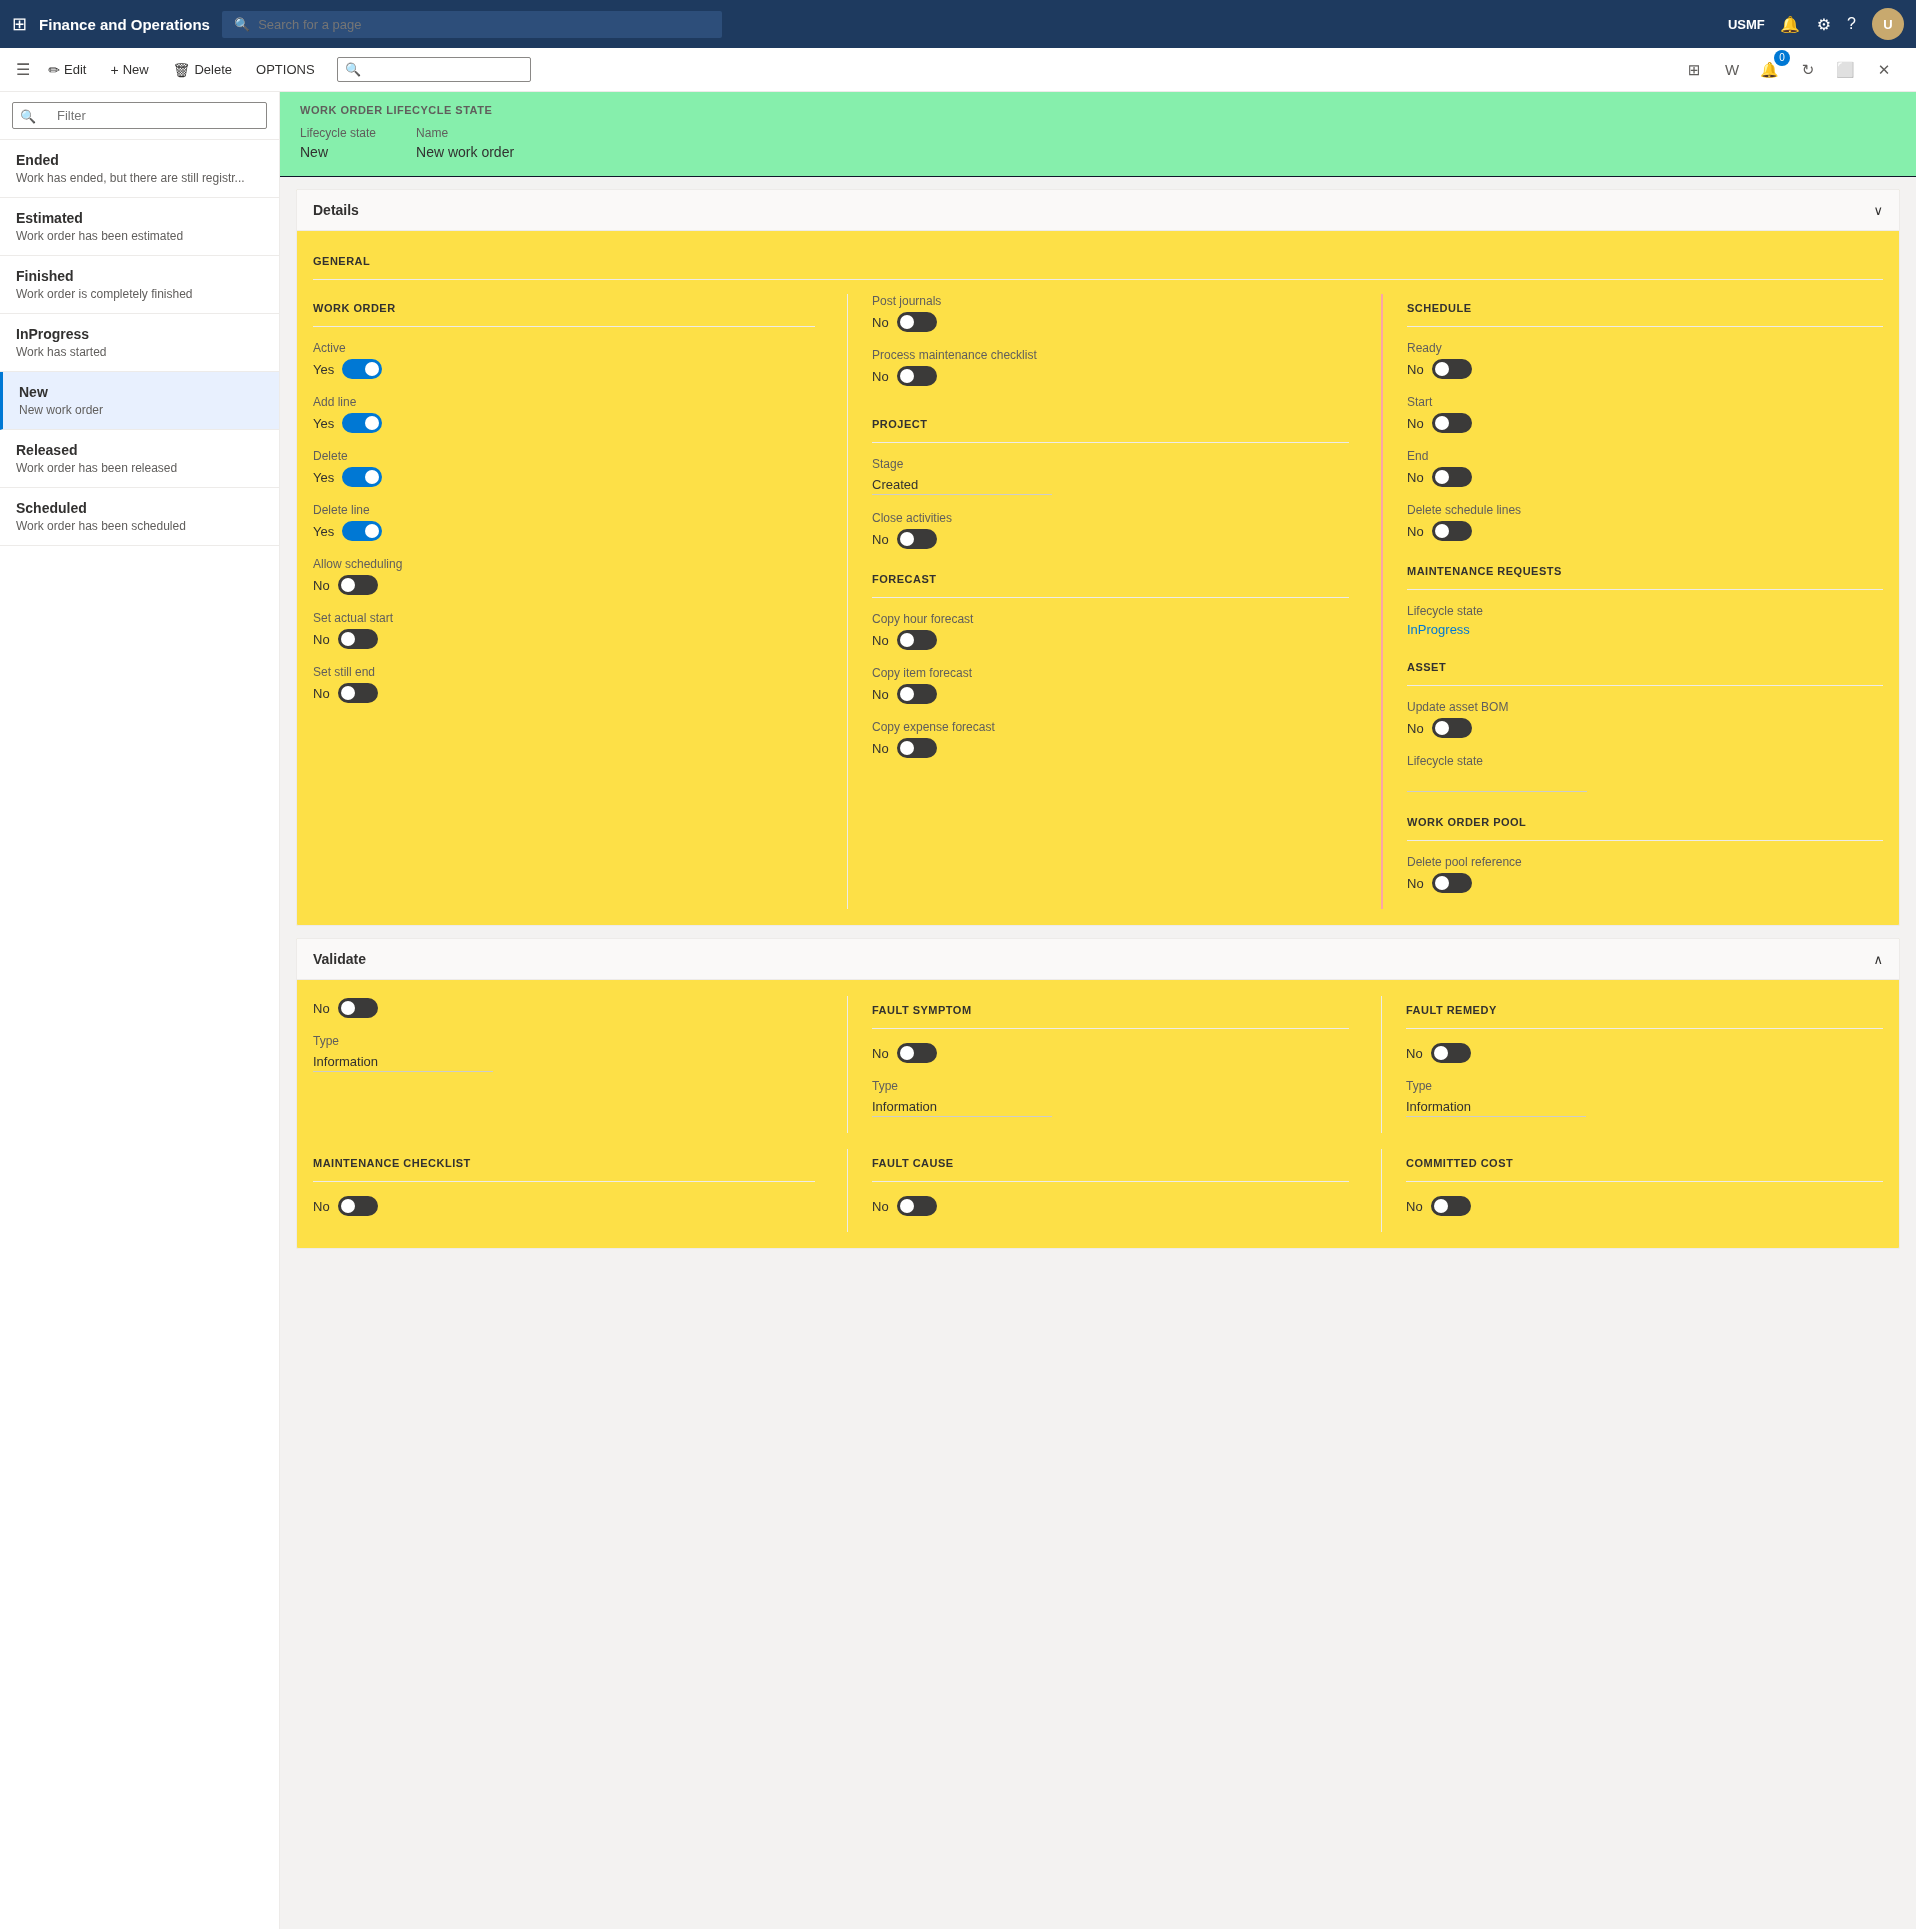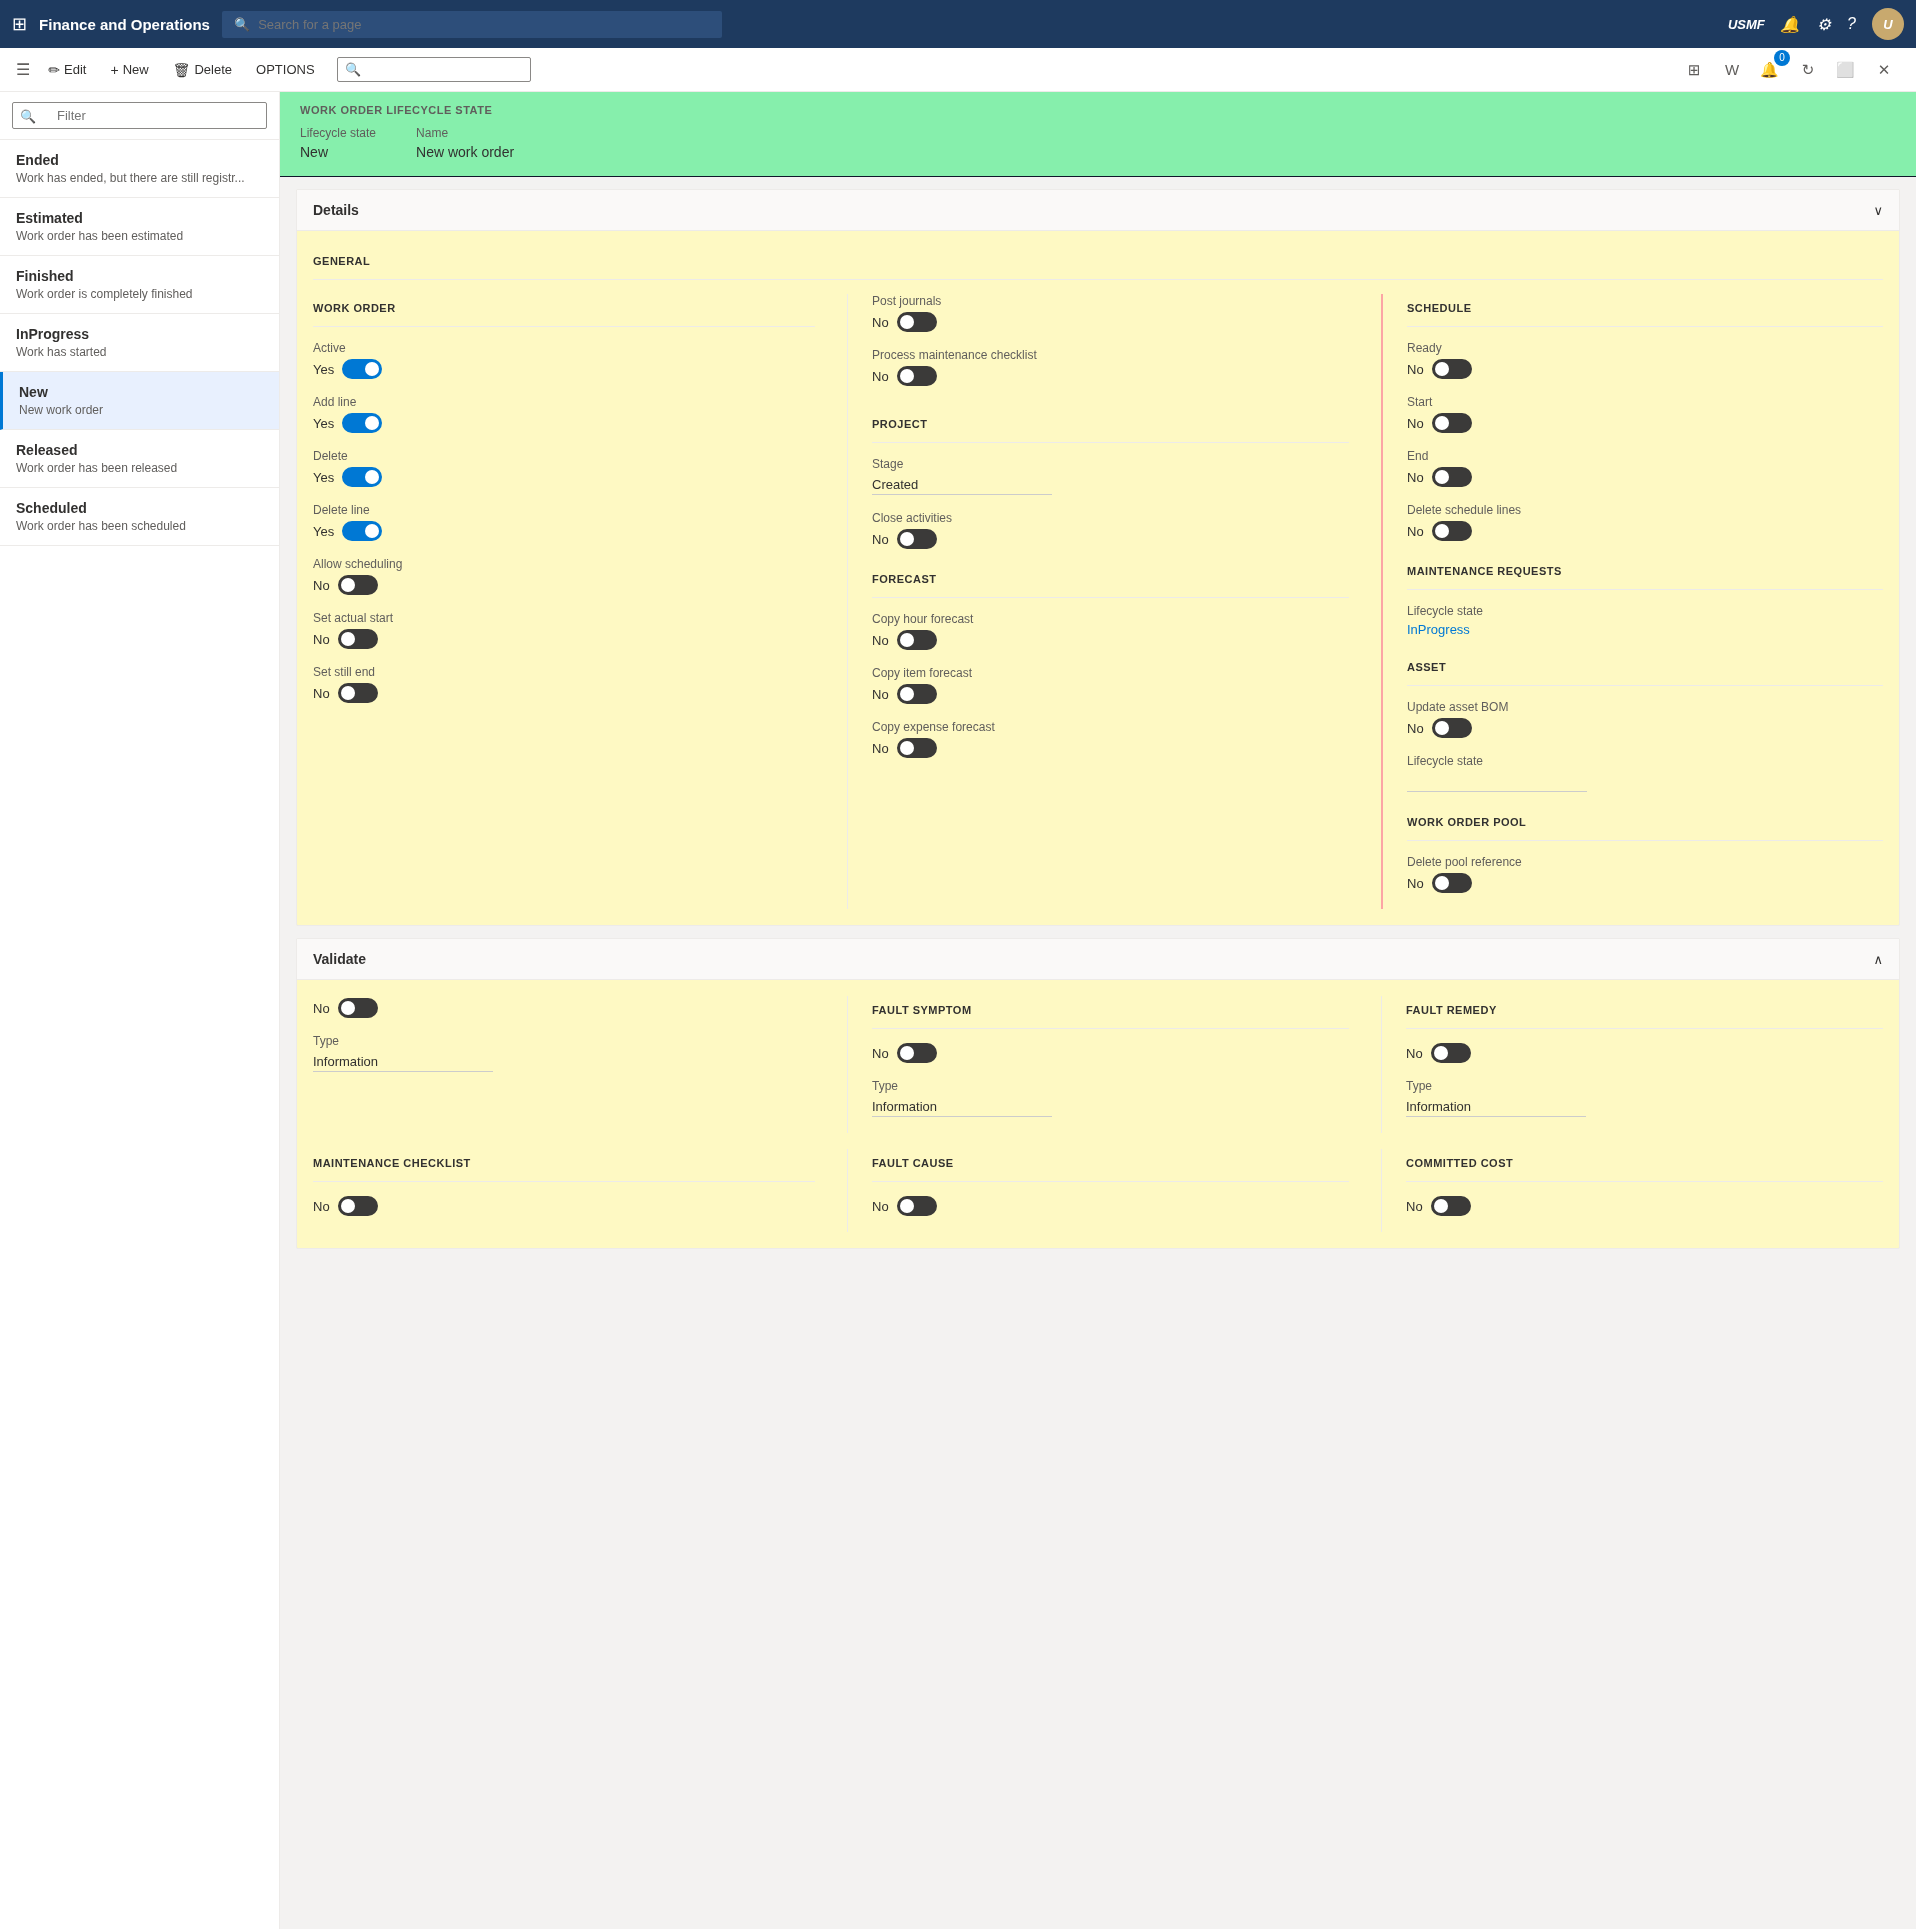--- a/index.html
+++ b/index.html
@@ -36,21 +36,20 @@
       font-size: 13px;
       outline: none;
       width: 100%;
     }
     .top-nav-right {
       display: flex;
       align-items: center;
       gap: 16px;
       margin-left: auto;
       color: white;
-      font-style: italic;
     }
     .top-nav-company { font-size: 13px; font-weight: 600; }
     .top-nav-icon { font-size: 16px; cursor: pointer; }
     .avatar { width: 32px; height: 32px; border-radius: 50%; background: #c8a96e; display: flex; align-items: center; justify-content: center; color: white; font-weight: 600; font-size: 13px; }
 
     
     .command-bar {
       background: white;
       height: 44px;
       display: flex;
@@ -150,21 +149,21 @@
       text-transform: uppercase;
       letter-spacing: 0.5px;
       margin-bottom: 10px;
     }
     .lifecycle-fields { display: flex; gap: 40px; }
     .lifecycle-field label { font-size: 12px; color: #605e5c; display: block; margin-bottom: 4px; }
     .lifecycle-field .value { font-size: 14px; font-weight: 400; }
 
     
     .section-panel {
-      background: #fef9c3;
+      background: #fde047;
       margin: 12px 16px;
       border: 1px solid #edebe9;
       border-radius: 2px;
     }
     .section-header {
       display: flex;
       align-items: center;
       justify-content: space-between;
       padding: 12px 16px;
       background: #faf9f8;

